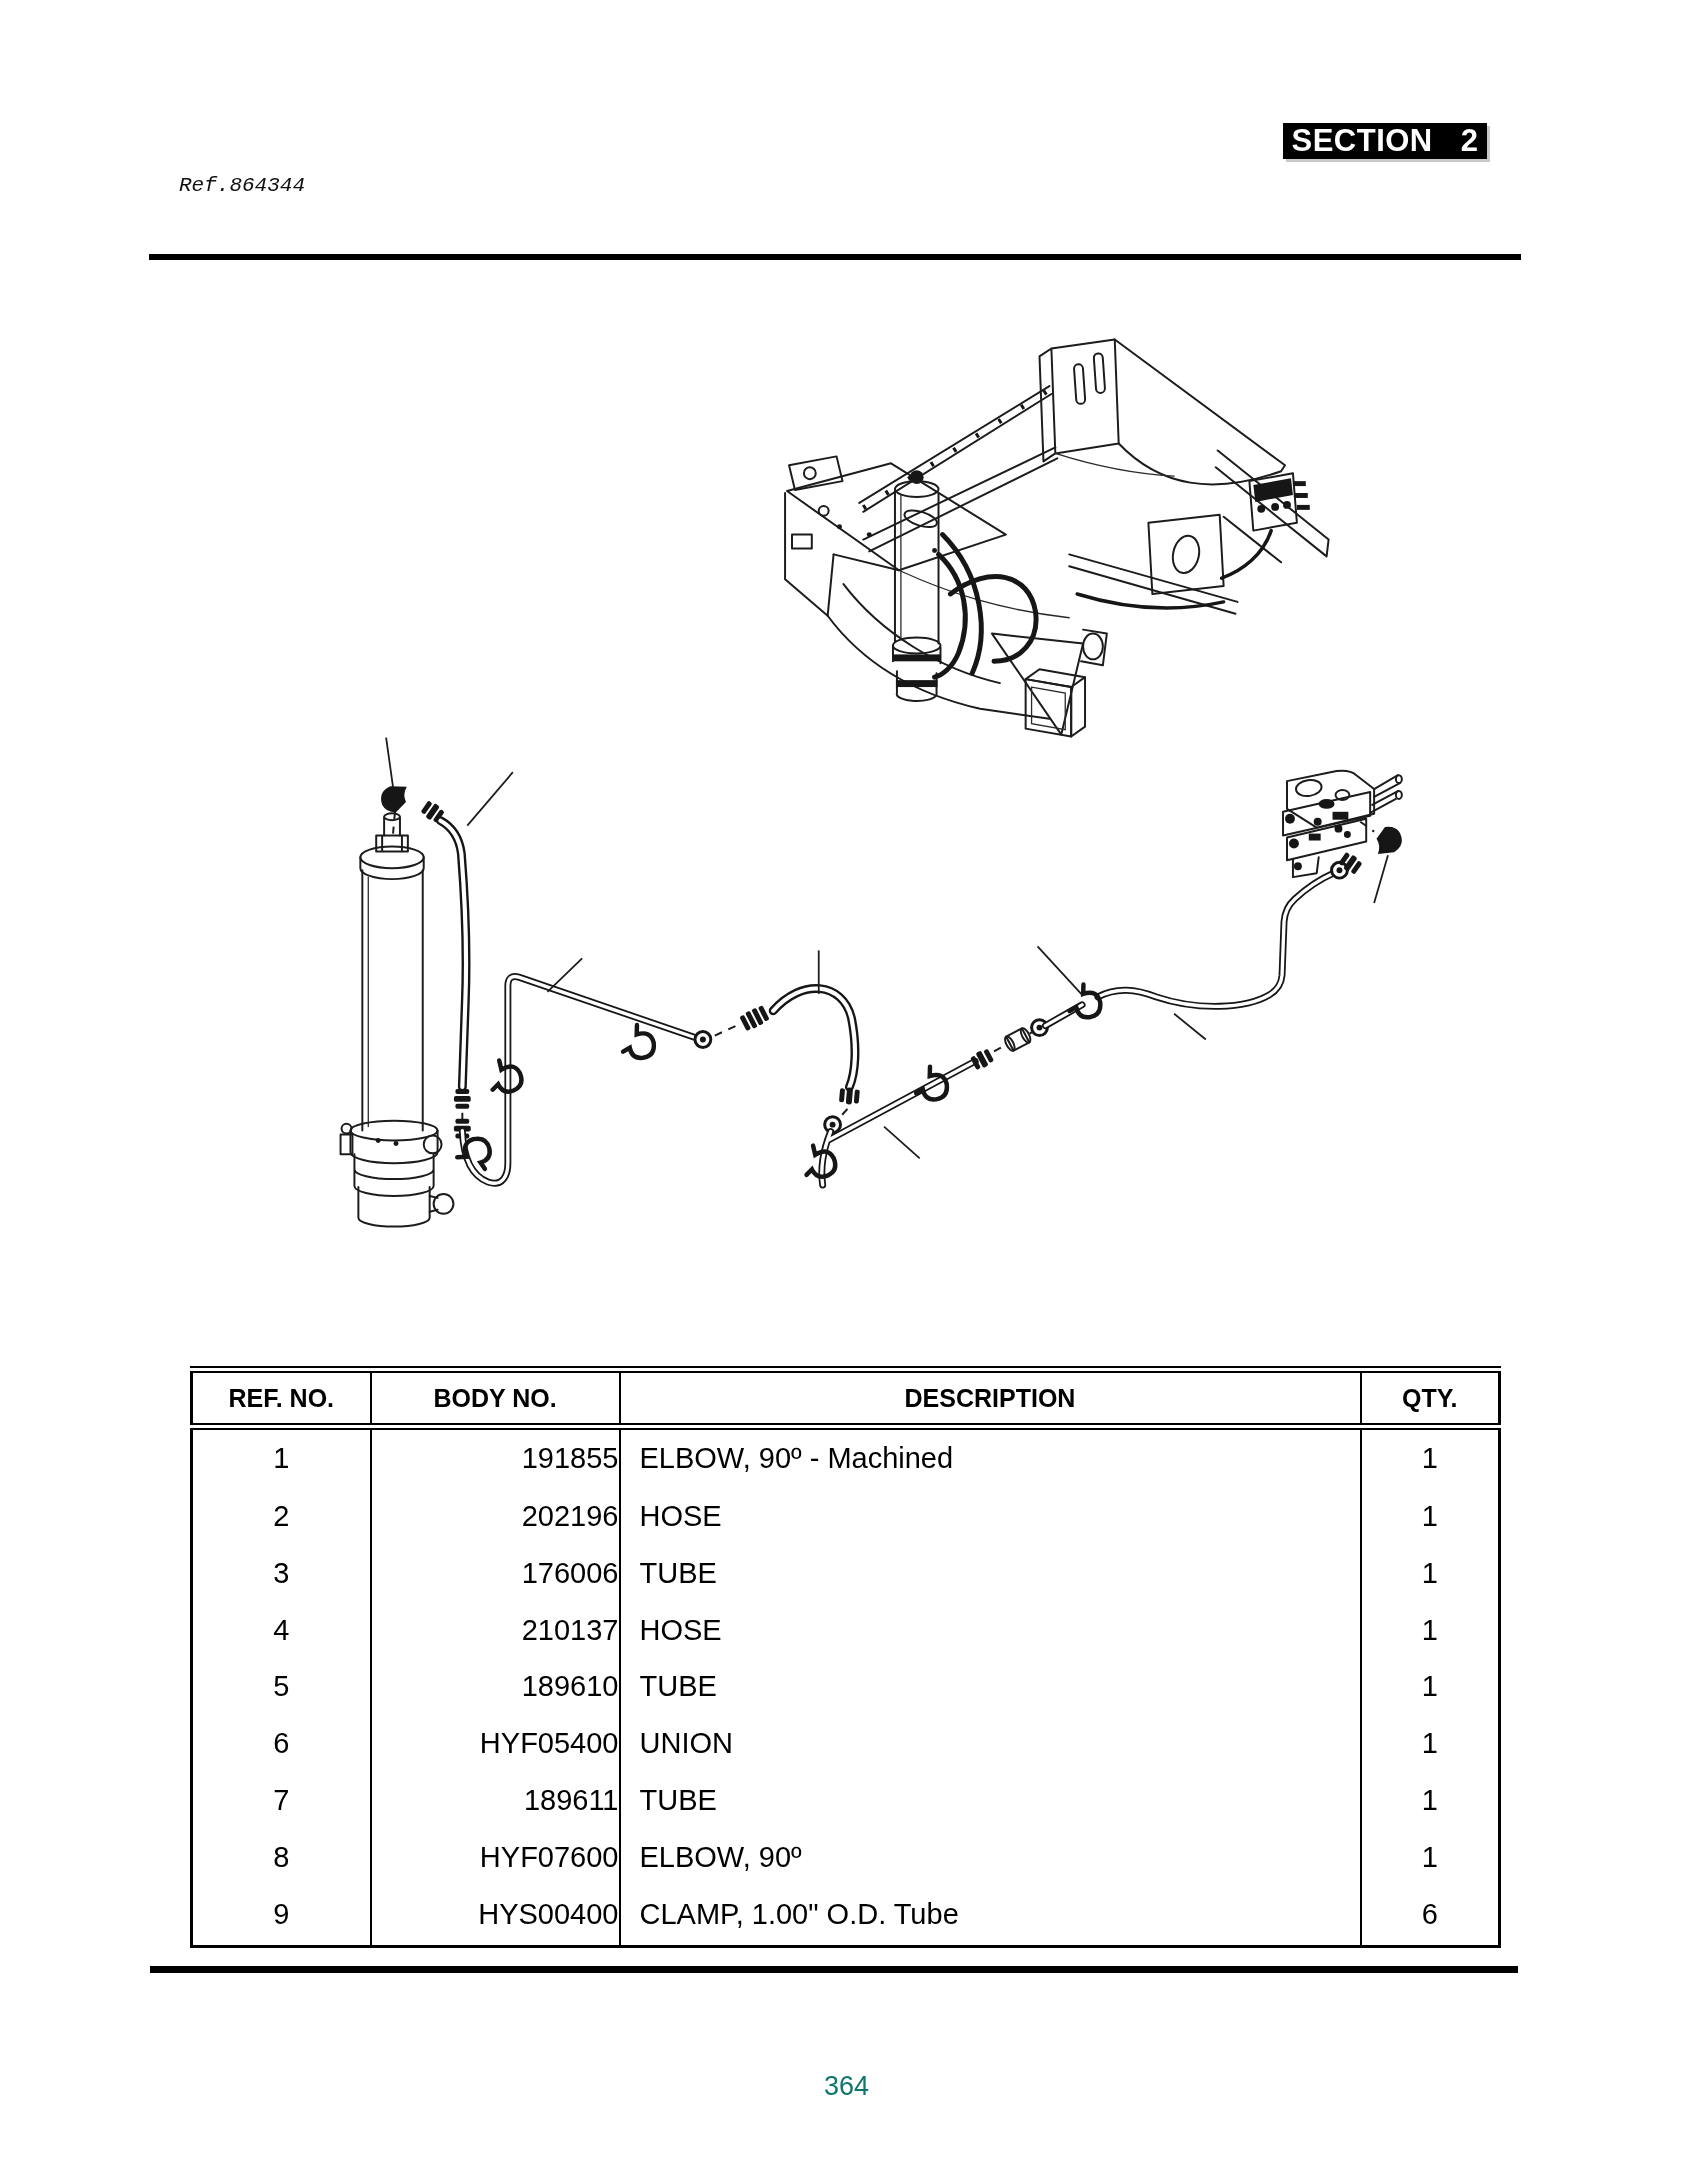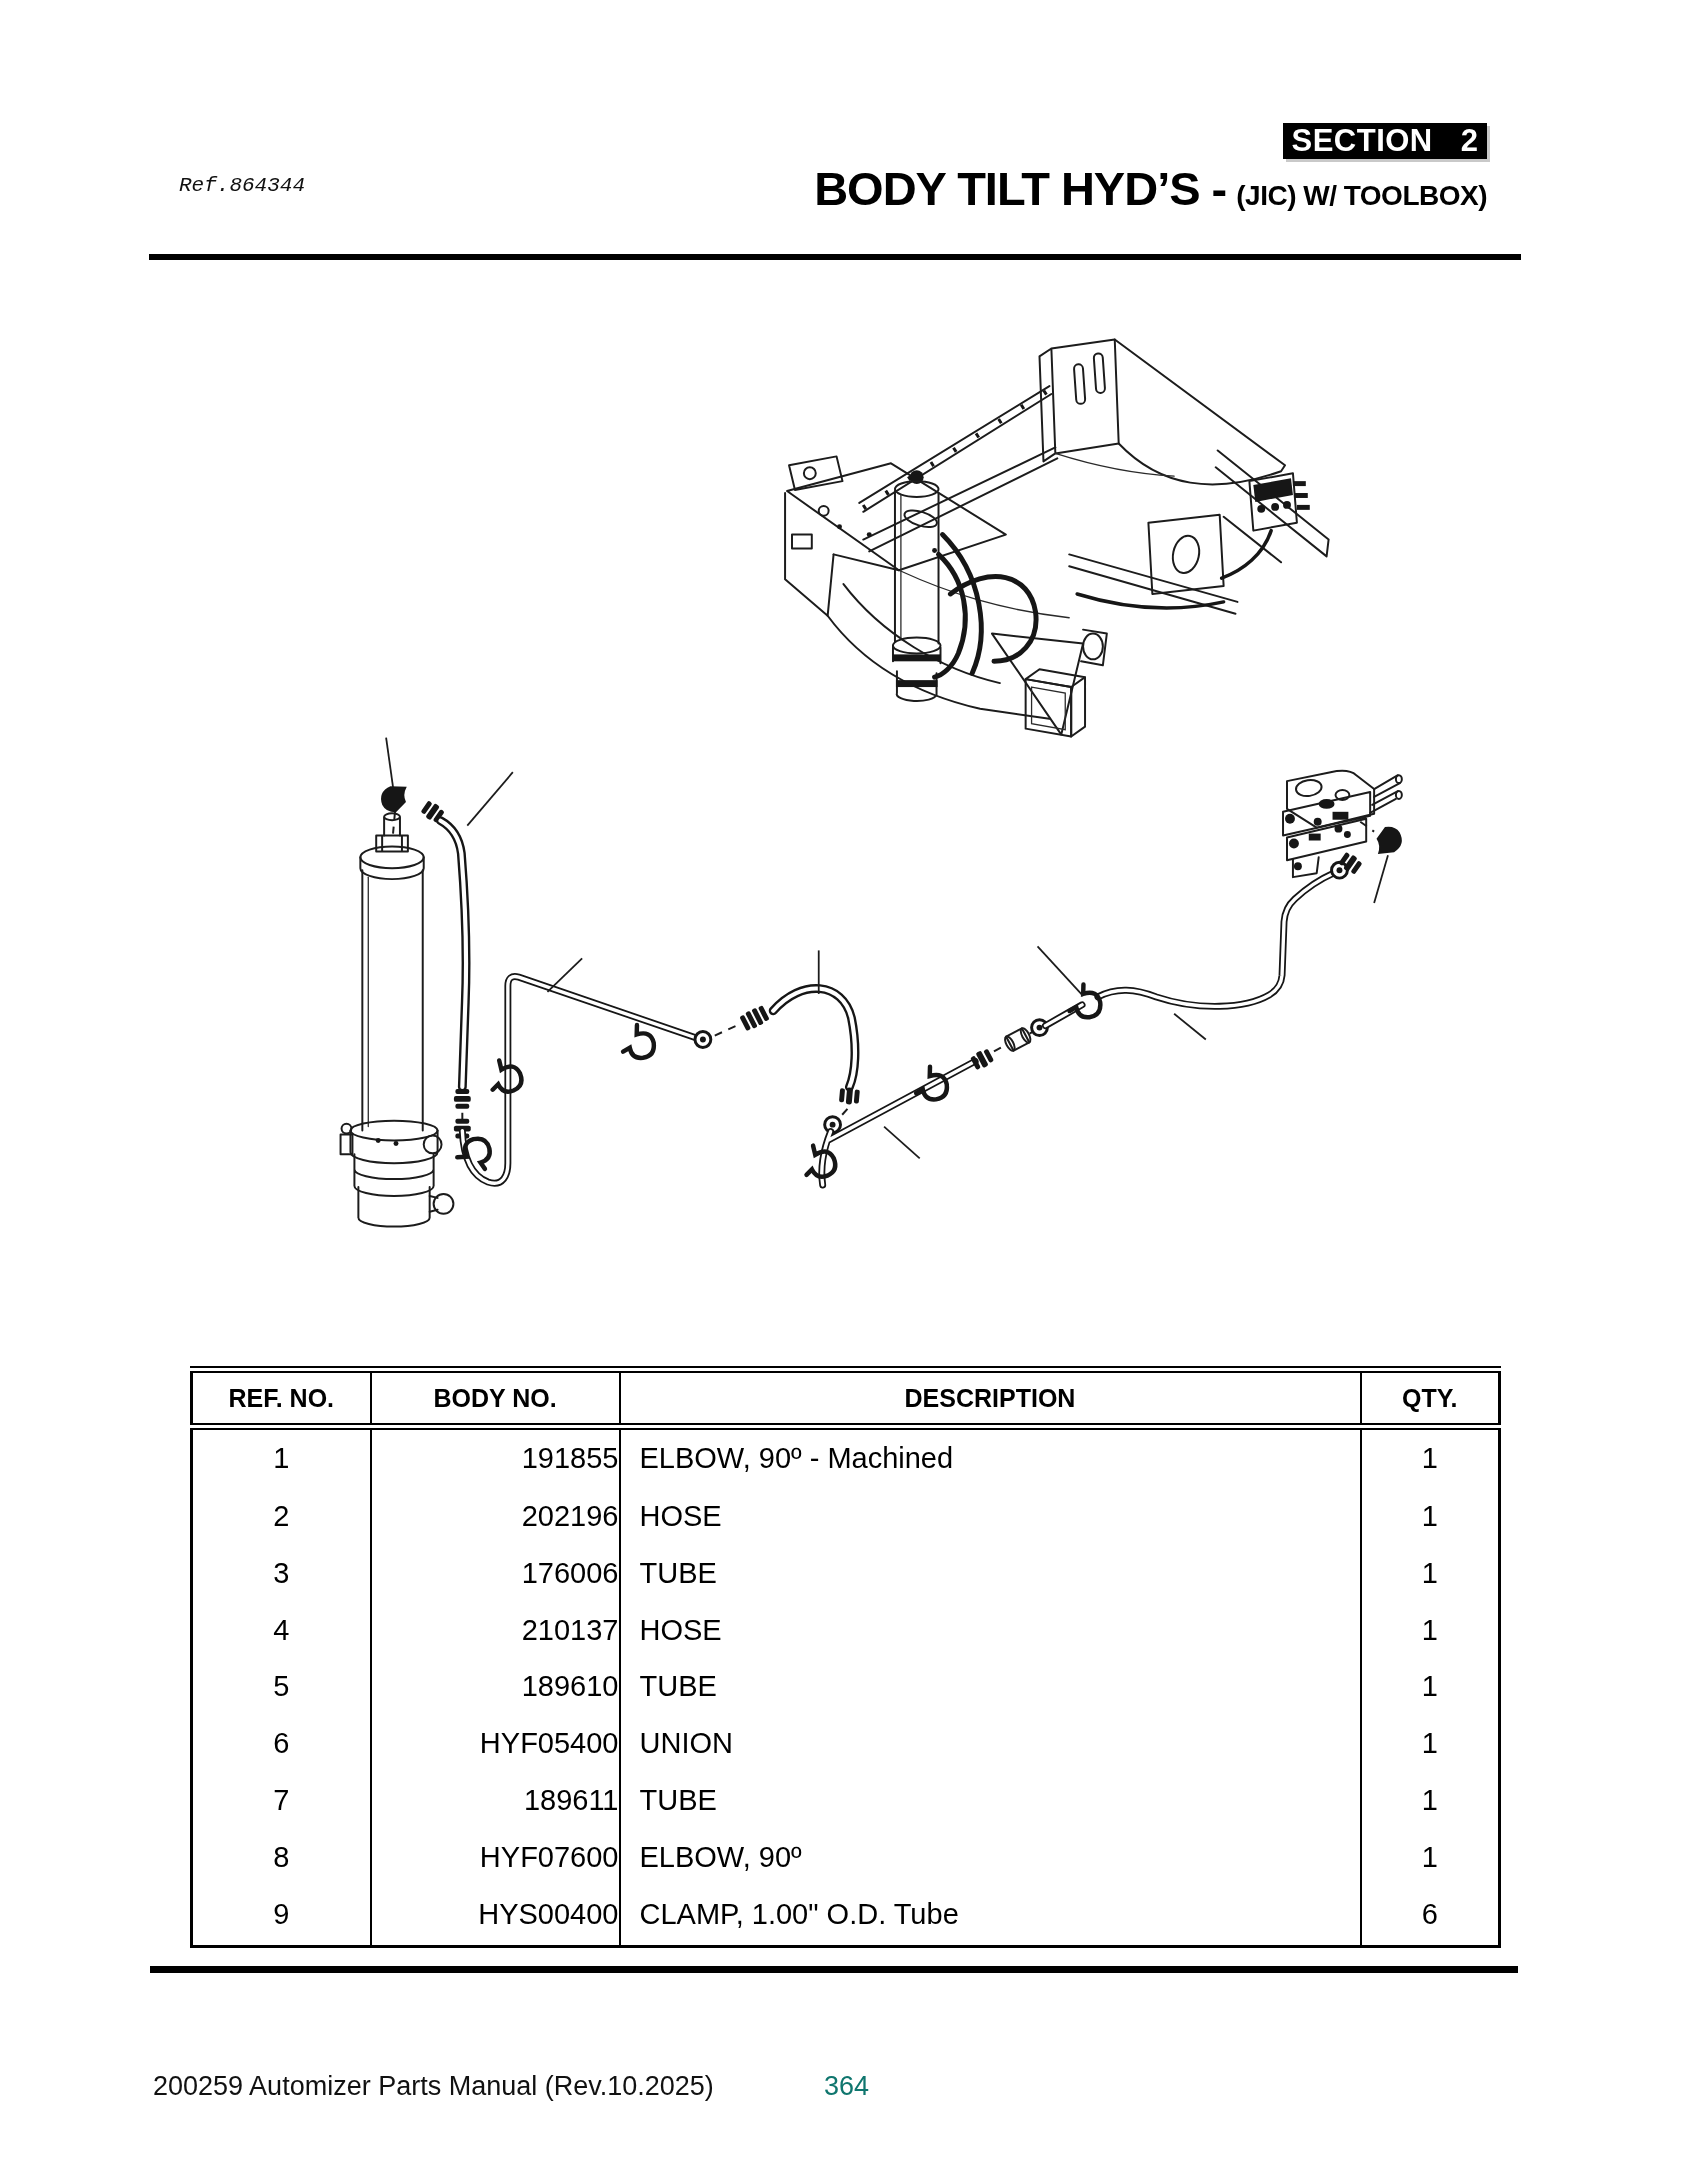--- a/index.html
+++ b/index.html
@@ -84,24 +84,20 @@
 
 <div class="page">
 
   <div class="ref-note">Ref.864344</div>
 
   <div class="section-box">
     <span>SECTION</span>
     <span class="num">2</span>
   </div>
 
-  <div class="title-row">
-    <span class="title-main">BODY TILT HYD’S -</span>
-    <span class="title-suffix">(JIC) W/ TOOLBOX)</span>
-  </div>
 
   <div class="rule-top"></div>
 
   <svg class="diagram-svg" width="1683" height="2178" viewBox="0 0 1700 2200">
     <defs>
       <g id="clampSym">
         <path class="clampline" d="M-14,10 L-5,7 Q-14,-5 -3,-12 Q9,-18 15,-7 Q20,3 10,9 L16,14"></path>
       </g>
       <g id="ballSym">
         <circle class="ball" r="8"></circle>
@@ -397,17 +393,16 @@
         <td></td>
         <td></td>
         <td></td>
         <td></td>
       </tr>
     </tfoot>
   </table>
 
   <div class="rule-bottom"></div>
 
-  <div class="footer-text">200259 Automizer Parts Manual (Rev.10.2025)</div>
   <div class="page-num">364</div>
 
 </div>
 
 
 </body></html>

